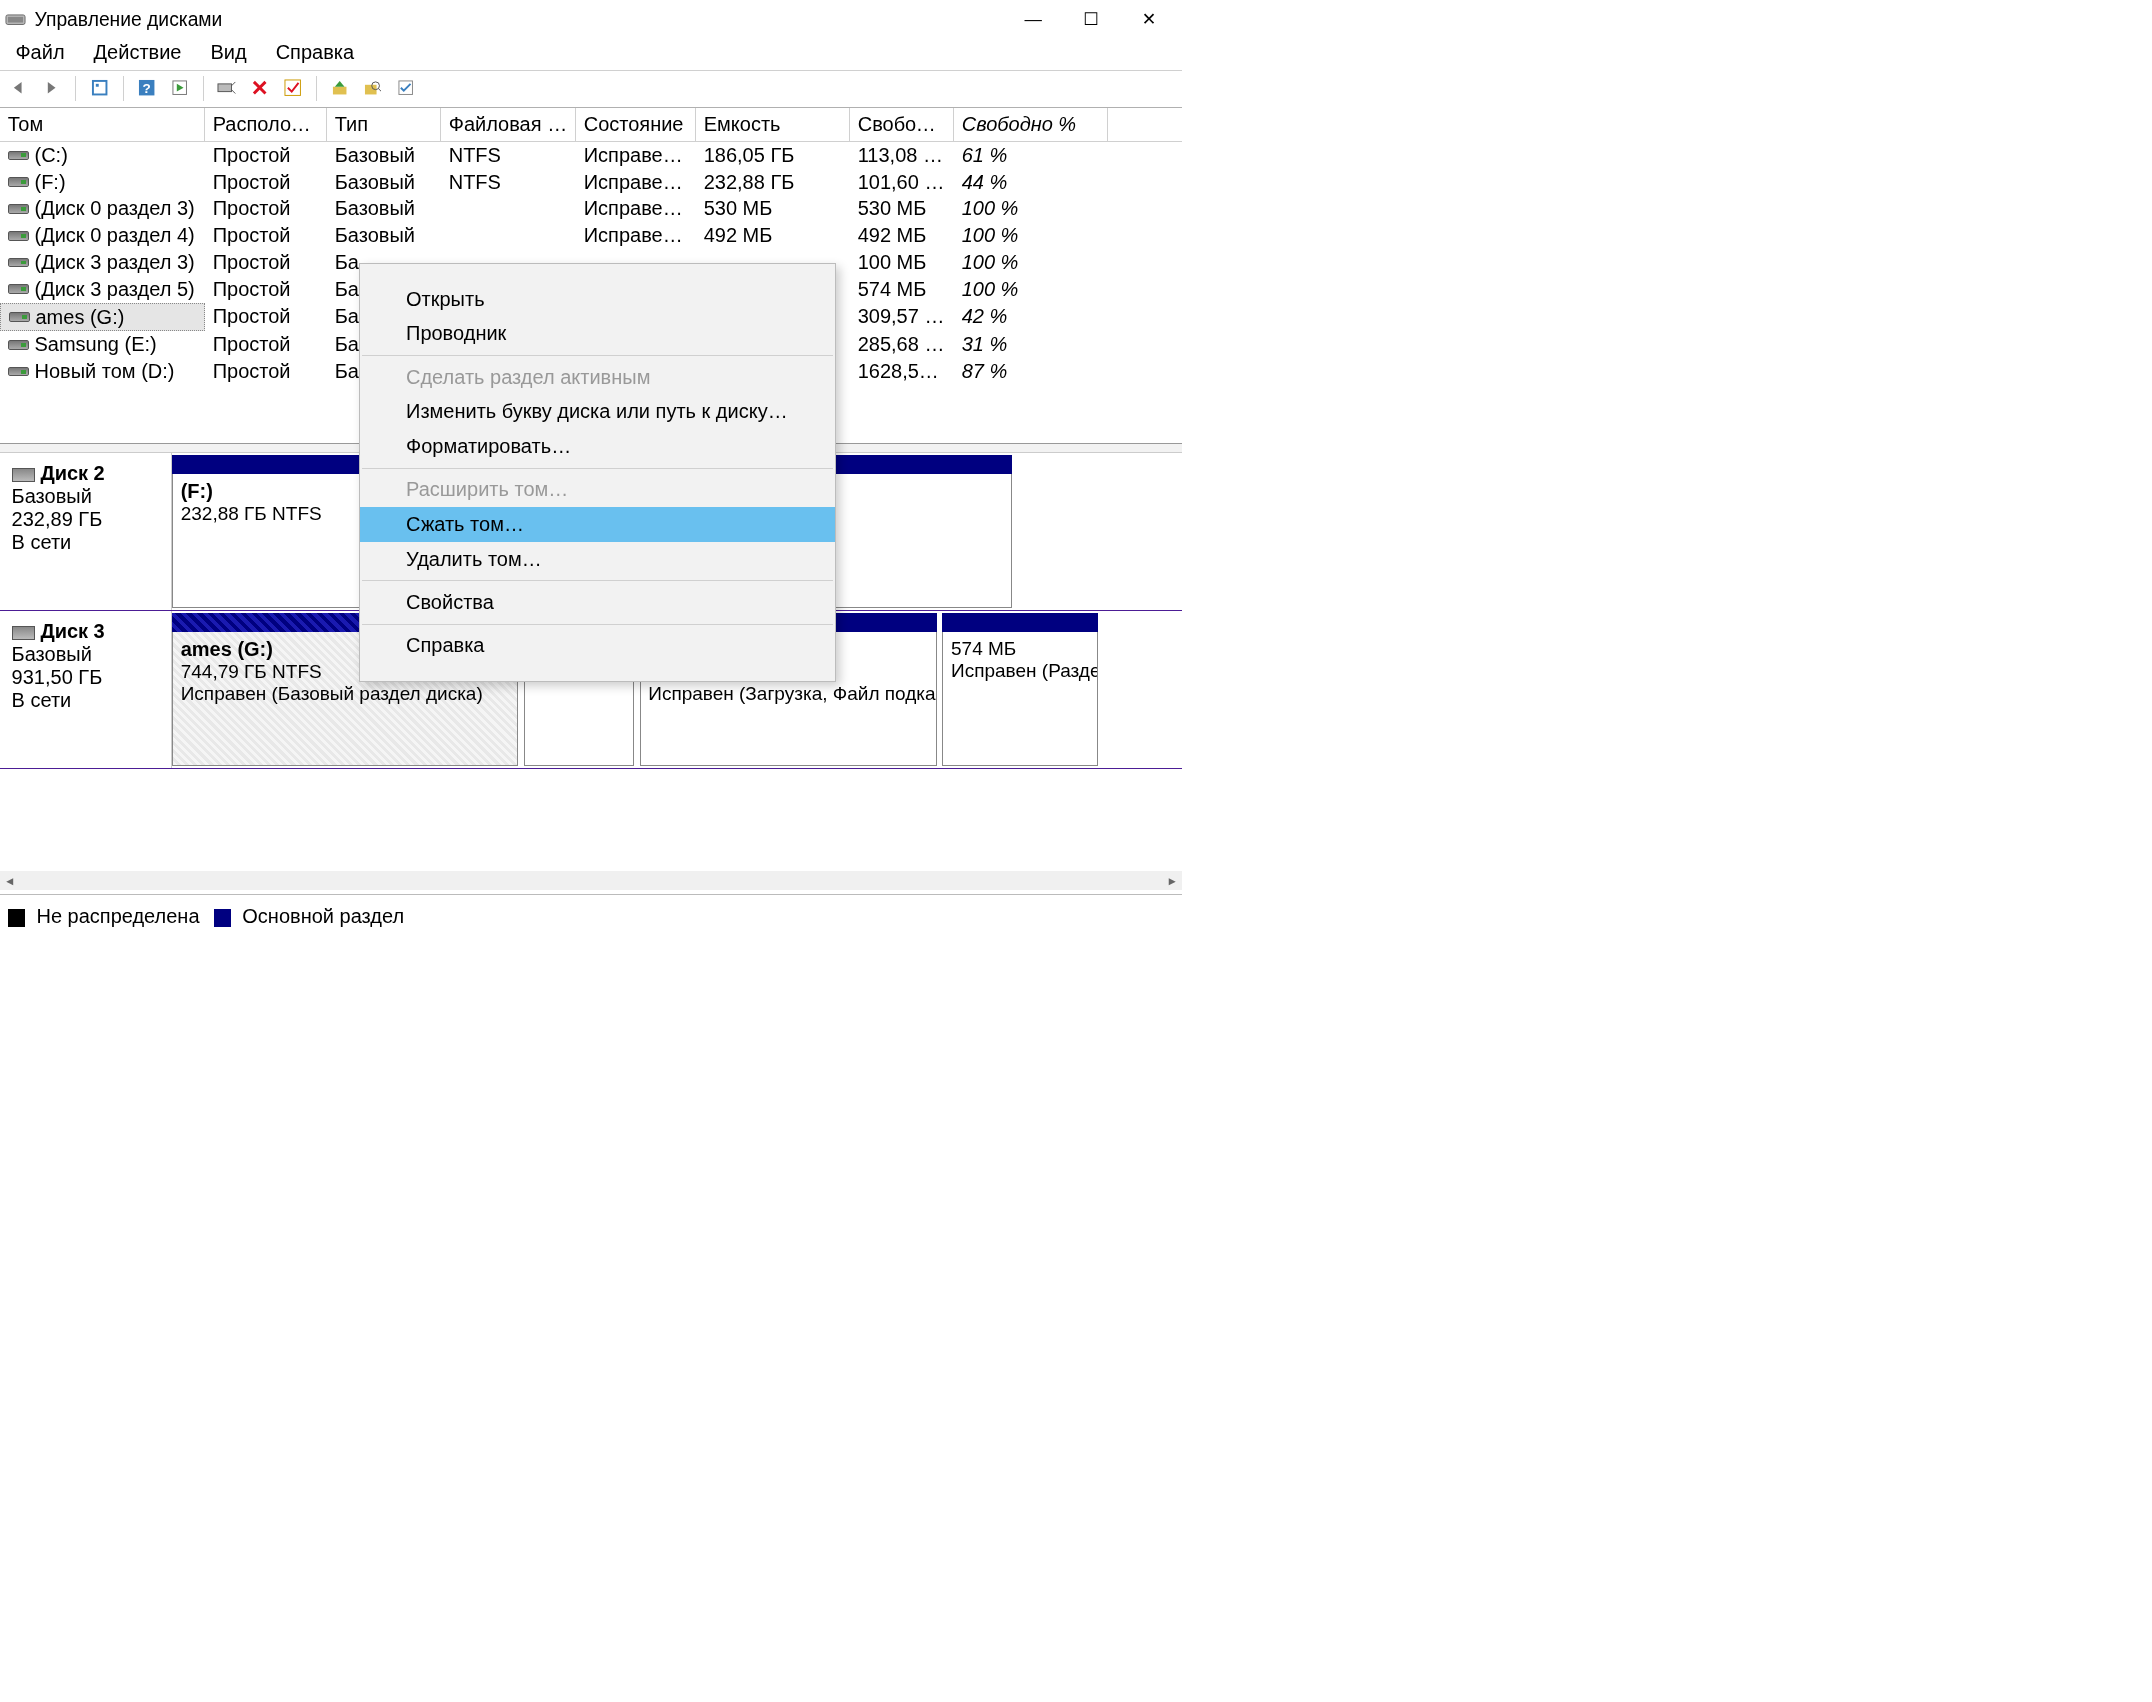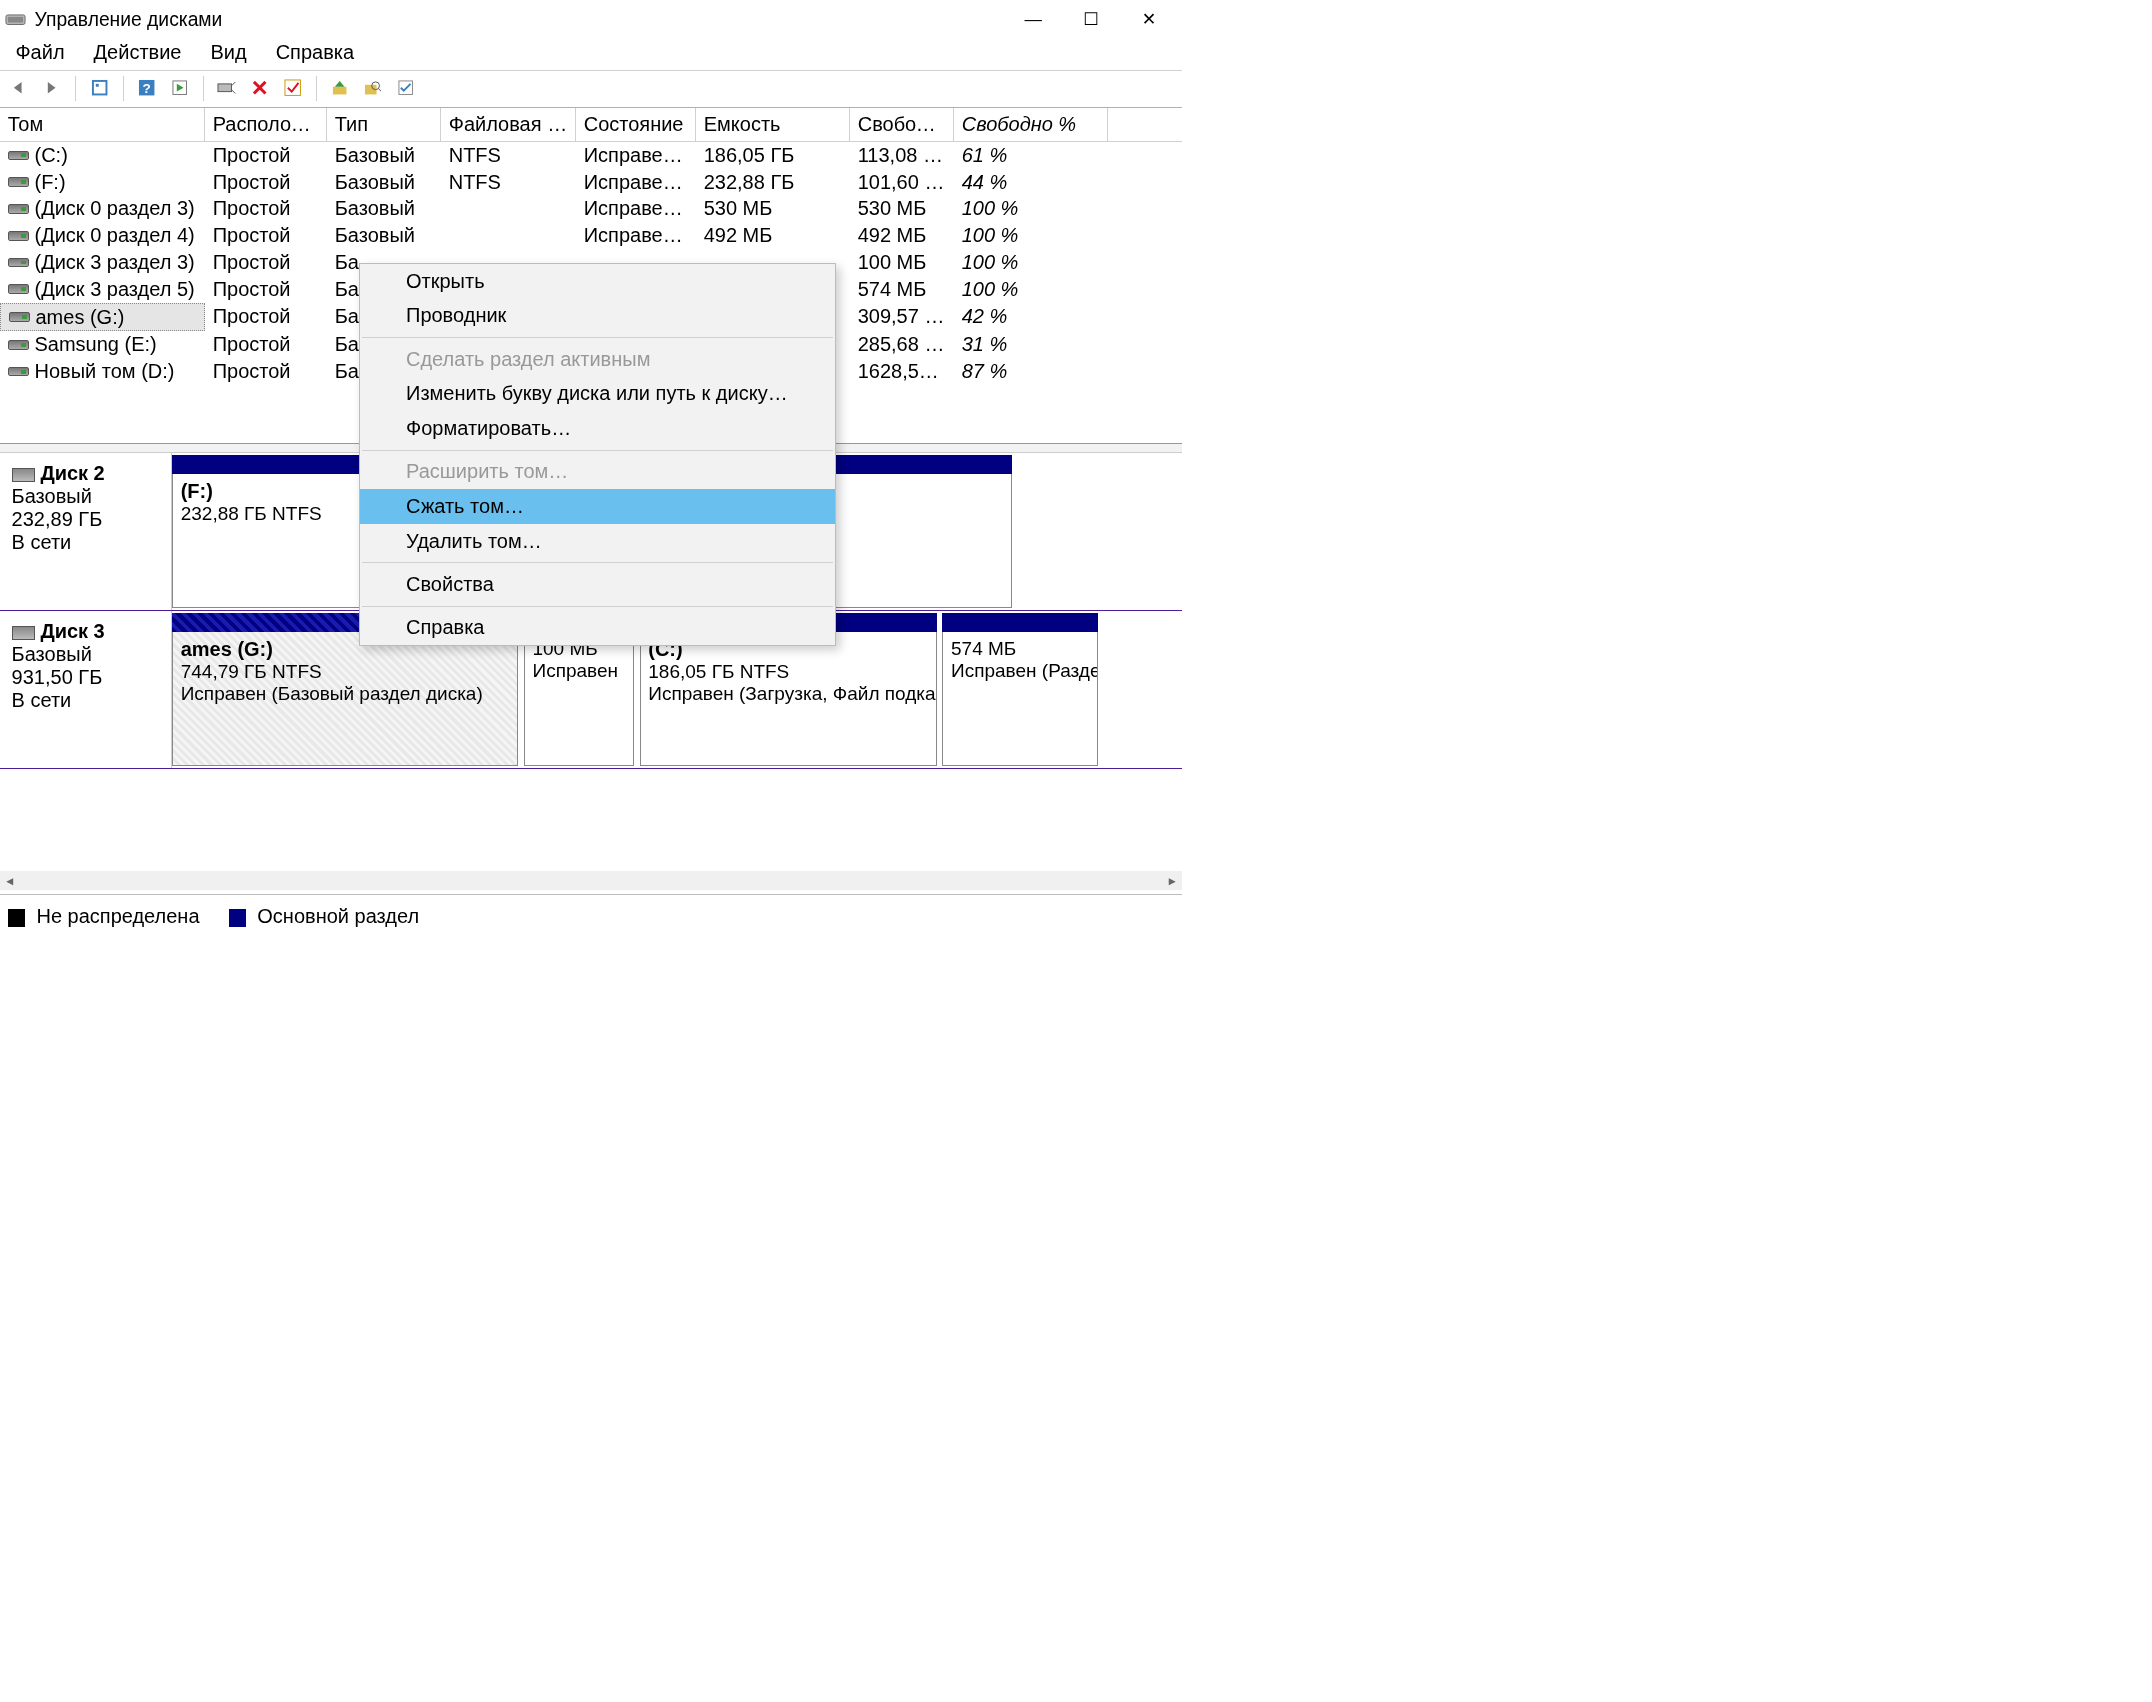--- a/index.html
+++ b/index.html
@@ -168,21 +168,21 @@
     background: repeating-linear-gradient(45deg,#f5f5f5,#f5f5f5 2.9px,#e8e8e8 2.9px,#e8e8e8 5.8px);
   }
   .part .pname { font-weight: bold; }
   .part .pline { font-size: 19px; white-space: nowrap; }
   
   .legend {
     position: absolute;
     bottom: 5.8px;
     left: 7.7px;
     display: flex;
-    gap: 29px;
+    gap: 14px;
     align-items: flex-start;
     font-size: 20px;
   }
   .legend .swatch {
     width: 17.4px; height: 17.4px;
     display: inline-block;
     margin-right: 5.8px;
     vertical-align: middle;
   }
   .legend-divider {
@@ -193,21 +193,21 @@
   }
   
   .context-menu {
     position: absolute;
     left: 359px;
     top: 263px;
     width: 477px;
     background: #f2f2f2;
     border: 1px solid #bcbcbc;
     box-shadow: 3.9px 3.9px 9.7px rgba(0,0,0,0.2);
-    padding: 0 0;
+    padding: 18px 0;
     z-index: 100;
   }
   .context-menu .cm-item {
     padding: 5.8px 23px 5.8px 46px;
     font-size: 20px;
     white-space: nowrap;
   }
   .context-menu .cm-item.disabled { color: #999; }
   .context-menu .cm-item.hover {
     background: #69c0ef;

